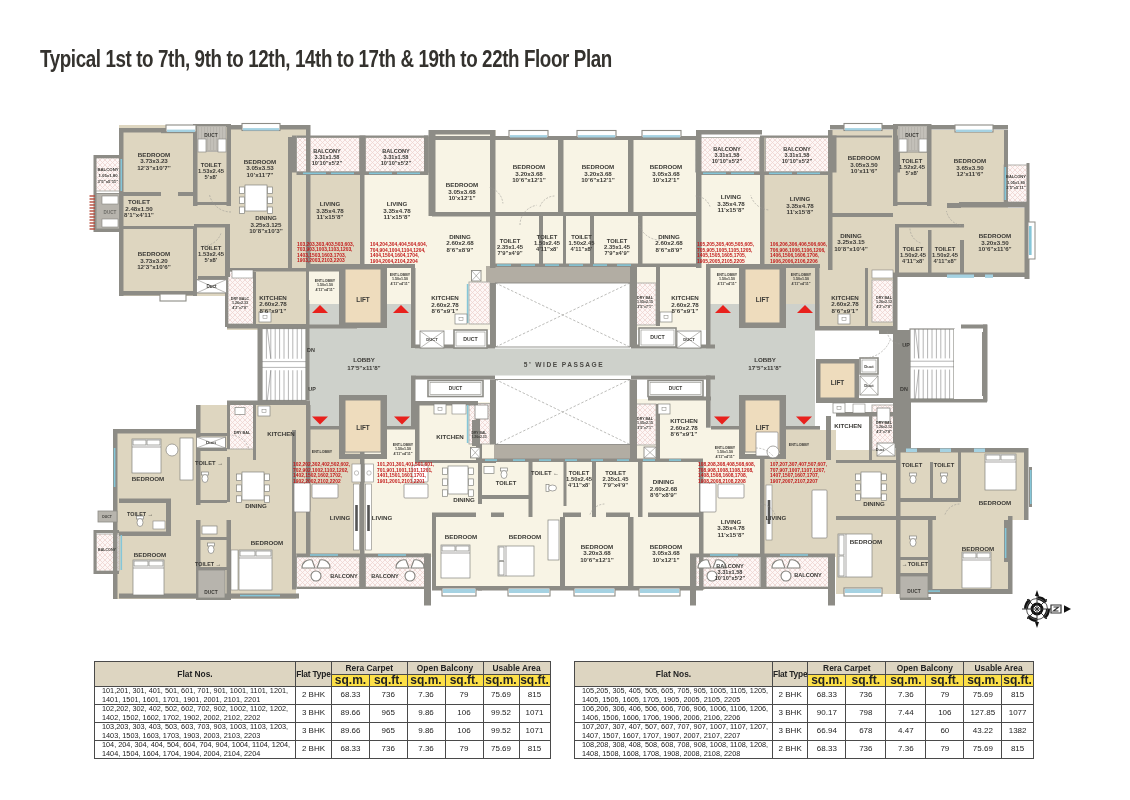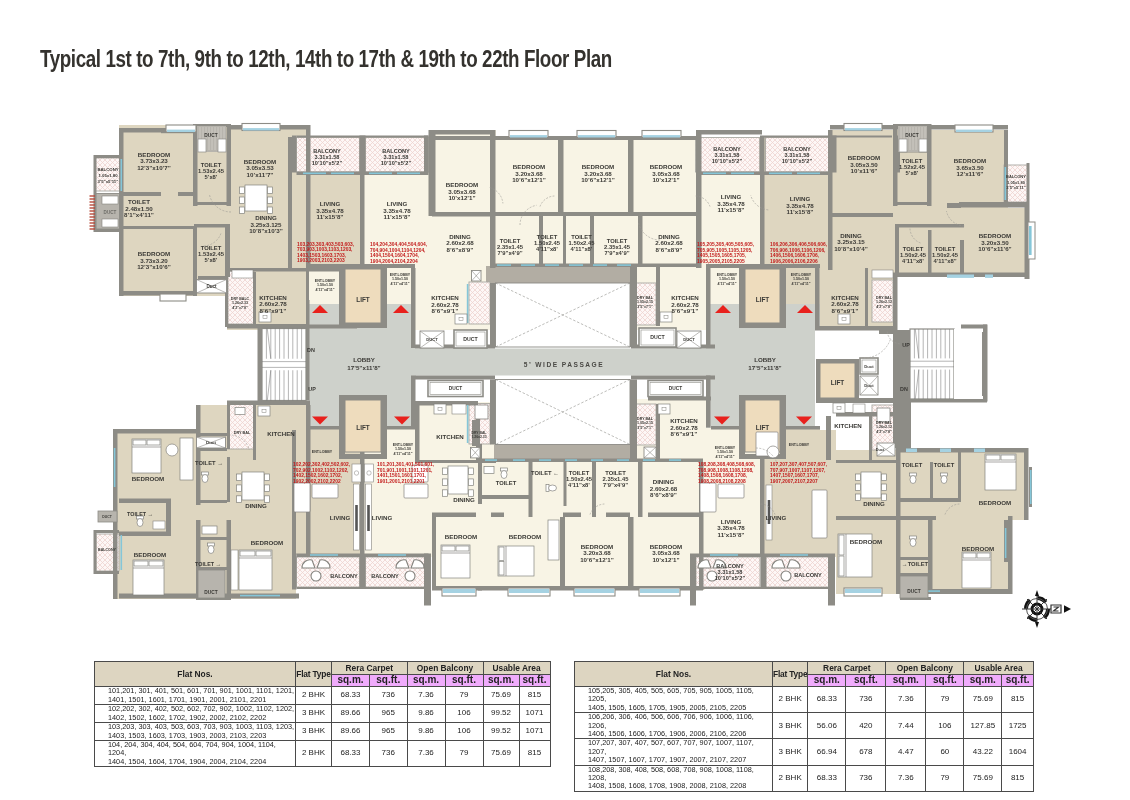--- a/index.html
+++ b/index.html
@@ -2,24 +2,24 @@
 <html><head><meta charset="utf-8">
 <style>
 html,body{margin:0;padding:0;background:#fff;width:1130px;height:800px;overflow:hidden}
 *{box-sizing:border-box;font-family:"Liberation Sans",sans-serif}
 #page{position:relative;width:1130px;height:644px;background:#fff}
 #plan{position:absolute;left:0;top:0}
 h1.title{position:absolute;left:40px;top:46px;margin:0;font-size:23.5px;color:#34322e;letter-spacing:-0.5px;transform:scaleX(0.80);transform-origin:left}
 table.area{position:absolute;border-collapse:collapse;table-layout:fixed;font-size:8px;color:#222;background:#fff}
 table.area td{border:1px solid #4a4a4a;text-align:center;padding:0;line-height:8.6px;height:18px;overflow:hidden}
 table.area tr.h1 td{background:#ddd5c1;font-weight:bold;font-size:8.4px;height:13px}
-table.area tr.h2 td{background:#f0abfc;font-weight:bold;font-size:10px;height:12px}
+table.area tr.h2 td{background:#fde047;font-weight:bold;font-size:12px;height:12px}
 table.area td.fnh{font-size:8.4px}
 table.area td.fth{font-size:7.4px;white-space:nowrap;letter-spacing:-0.2px}
-table.area td.fn{font-size:7.3px;text-align:left;padding-left:13px;line-height:8.4px}
+table.area td.fn{font-size:7.3px;text-align:left;padding-left:7px;line-height:8.4px}
 </style></head>
 <body>
 <div id="page">
 
 <h1 class="title">Typical 1st to 7th, 9th to 12th, 14th to 17th &amp; 19th to 22th Floor Plan</h1>
 
 <div id="plan"><svg width="1130" height="800" viewBox="0 0 1130 800" xmlns="http://www.w3.org/2000/svg">
 <defs>
 <pattern id="bal" width="5" height="5" patternUnits="userSpaceOnUse">
 <rect width="5" height="5" fill="#fdf7f6"></rect>
@@ -1010,36 +1010,36 @@
           <td>68.33</td>
           <td>736</td>
           <td>7.36</td>
           <td>79</td>
           <td>75.69</td>
           <td>815</td>
         </tr>
         <tr>
           <td class="fn">106,206, 306, 406, 506, 606, 706, 906, 1006, 1106, 1206,<br>1406, 1506, 1606, 1706, 1906, 2006, 2106, 2206</td>
           <td>3 BHK</td>
-          <td>56.06</td>
-          <td>420</td>
+          <td>90.17</td>
+          <td>798</td>
           <td>7.44</td>
           <td>106</td>
           <td>127.85</td>
-          <td>1725</td>
+          <td>1077</td>
         </tr>
         <tr>
           <td class="fn">107,207, 307, 407, 507, 607, 707, 907, 1007, 1107, 1207,<br>1407, 1507, 1607, 1707, 1907, 2007, 2107, 2207</td>
           <td>3 BHK</td>
           <td>66.94</td>
           <td>678</td>
           <td>4.47</td>
           <td>60</td>
           <td>43.22</td>
-          <td>1604</td>
+          <td>1382</td>
         </tr>
         <tr>
           <td class="fn">108,208, 308, 408, 508, 608, 708, 908, 1008, 1108, 1208,<br>1408, 1508, 1608, 1708, 1908, 2008, 2108, 2208</td>
           <td>2 BHK</td>
           <td>68.33</td>
           <td>736</td>
           <td>7.36</td>
           <td>79</td>
           <td>75.69</td>
           <td>815</td>

